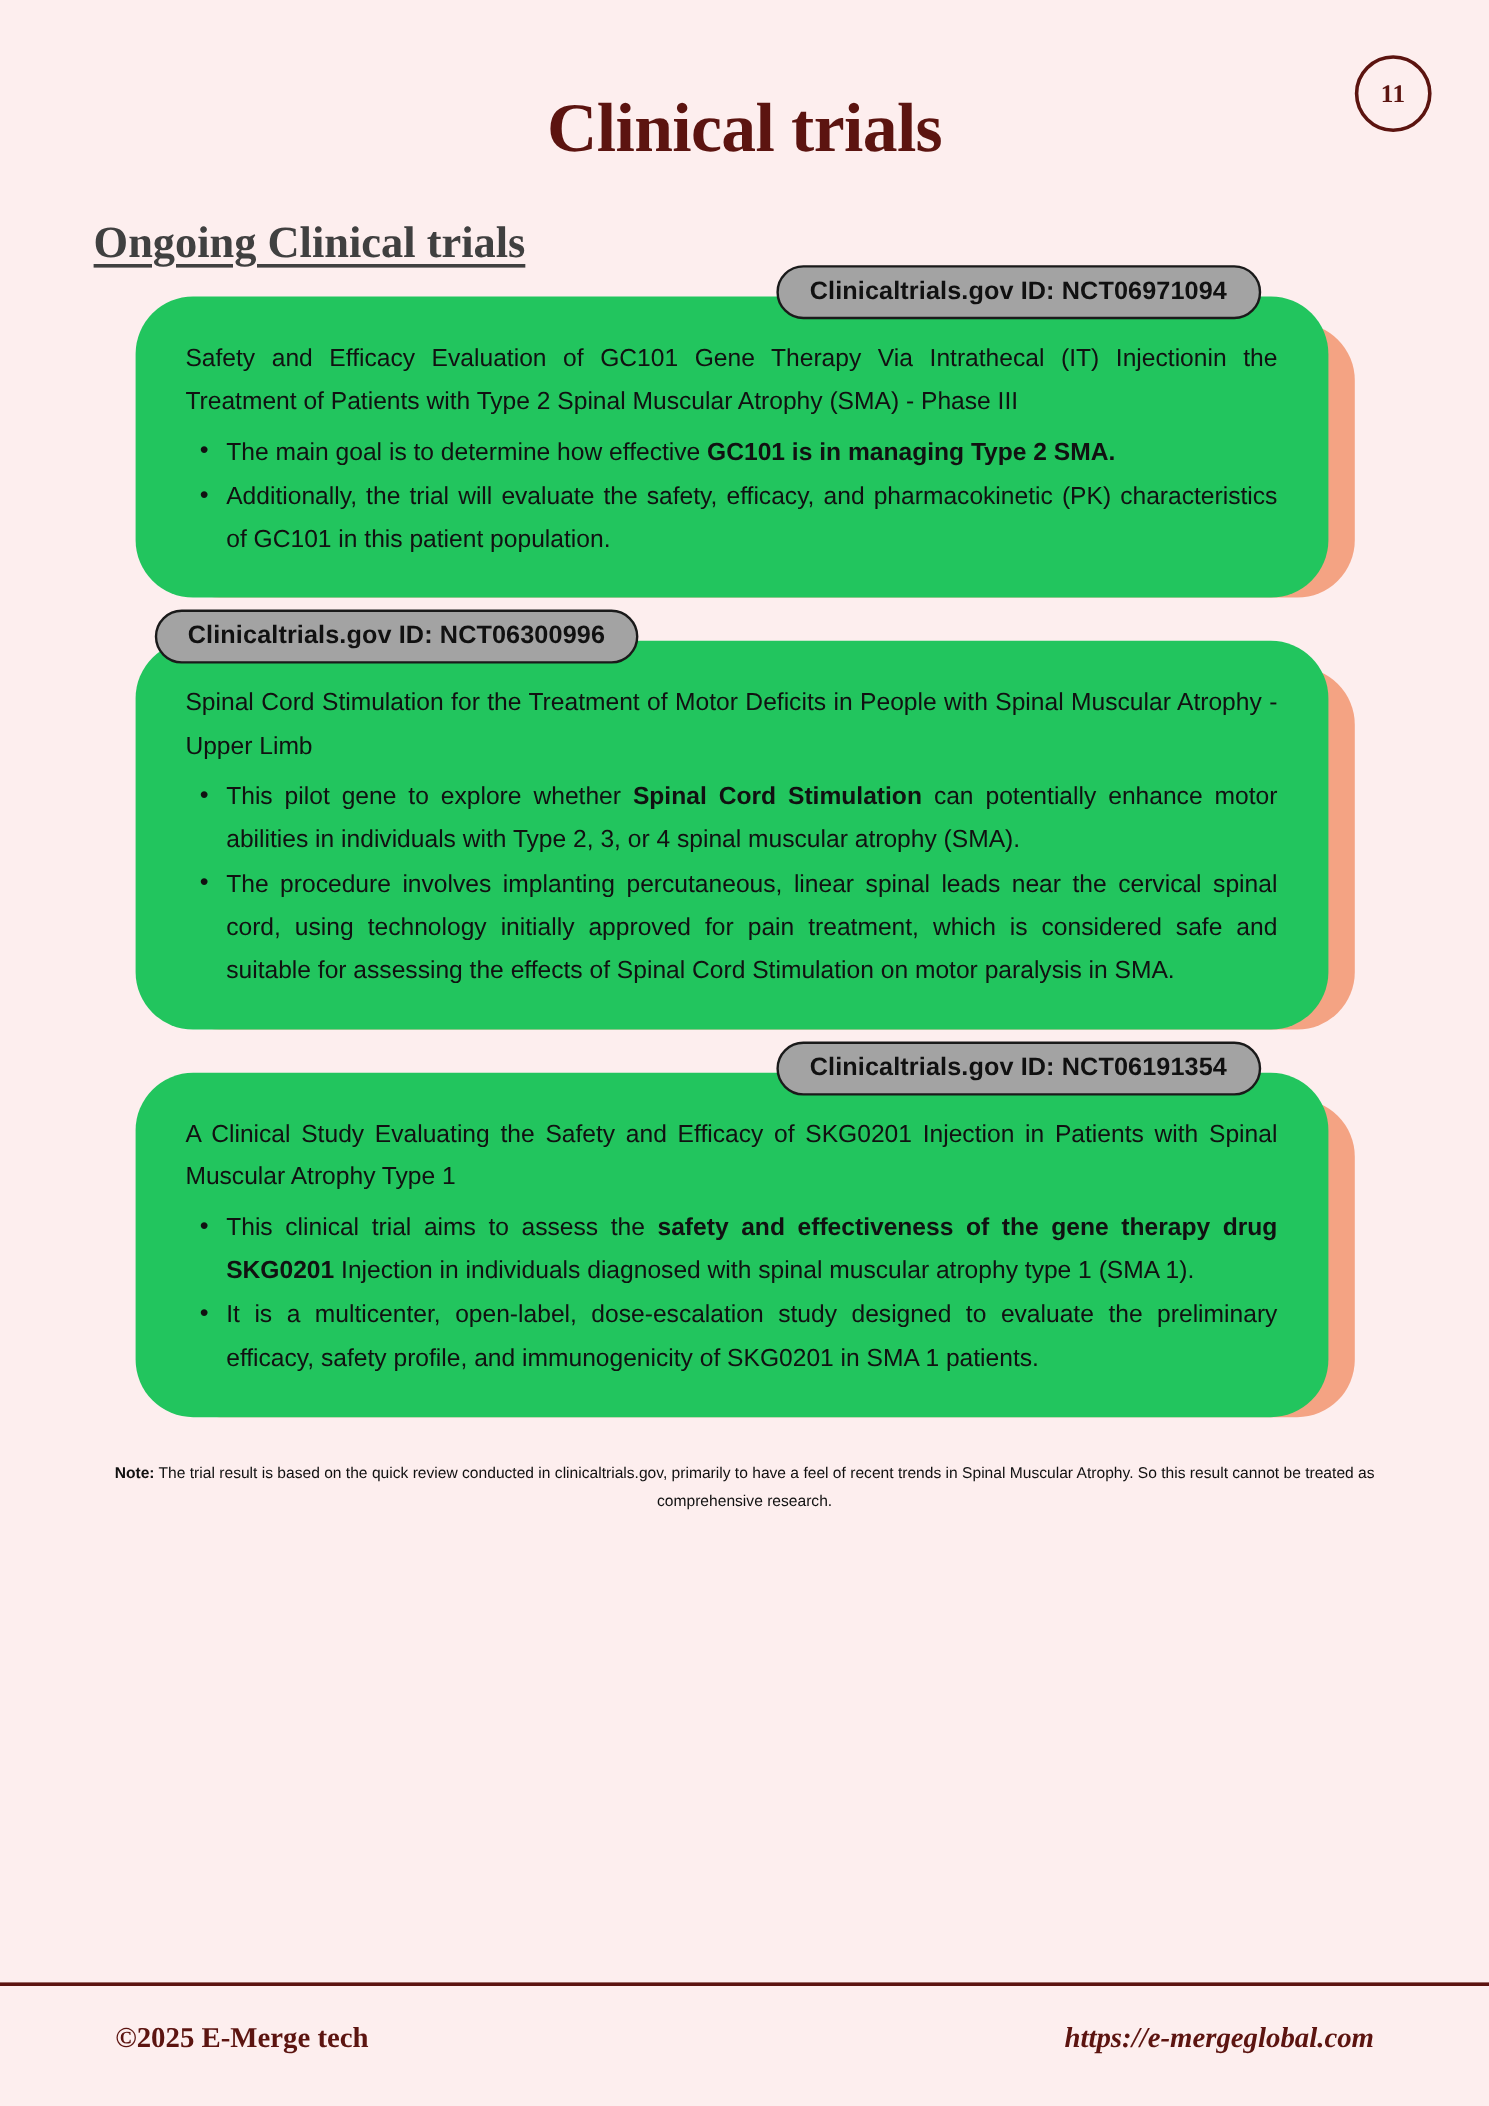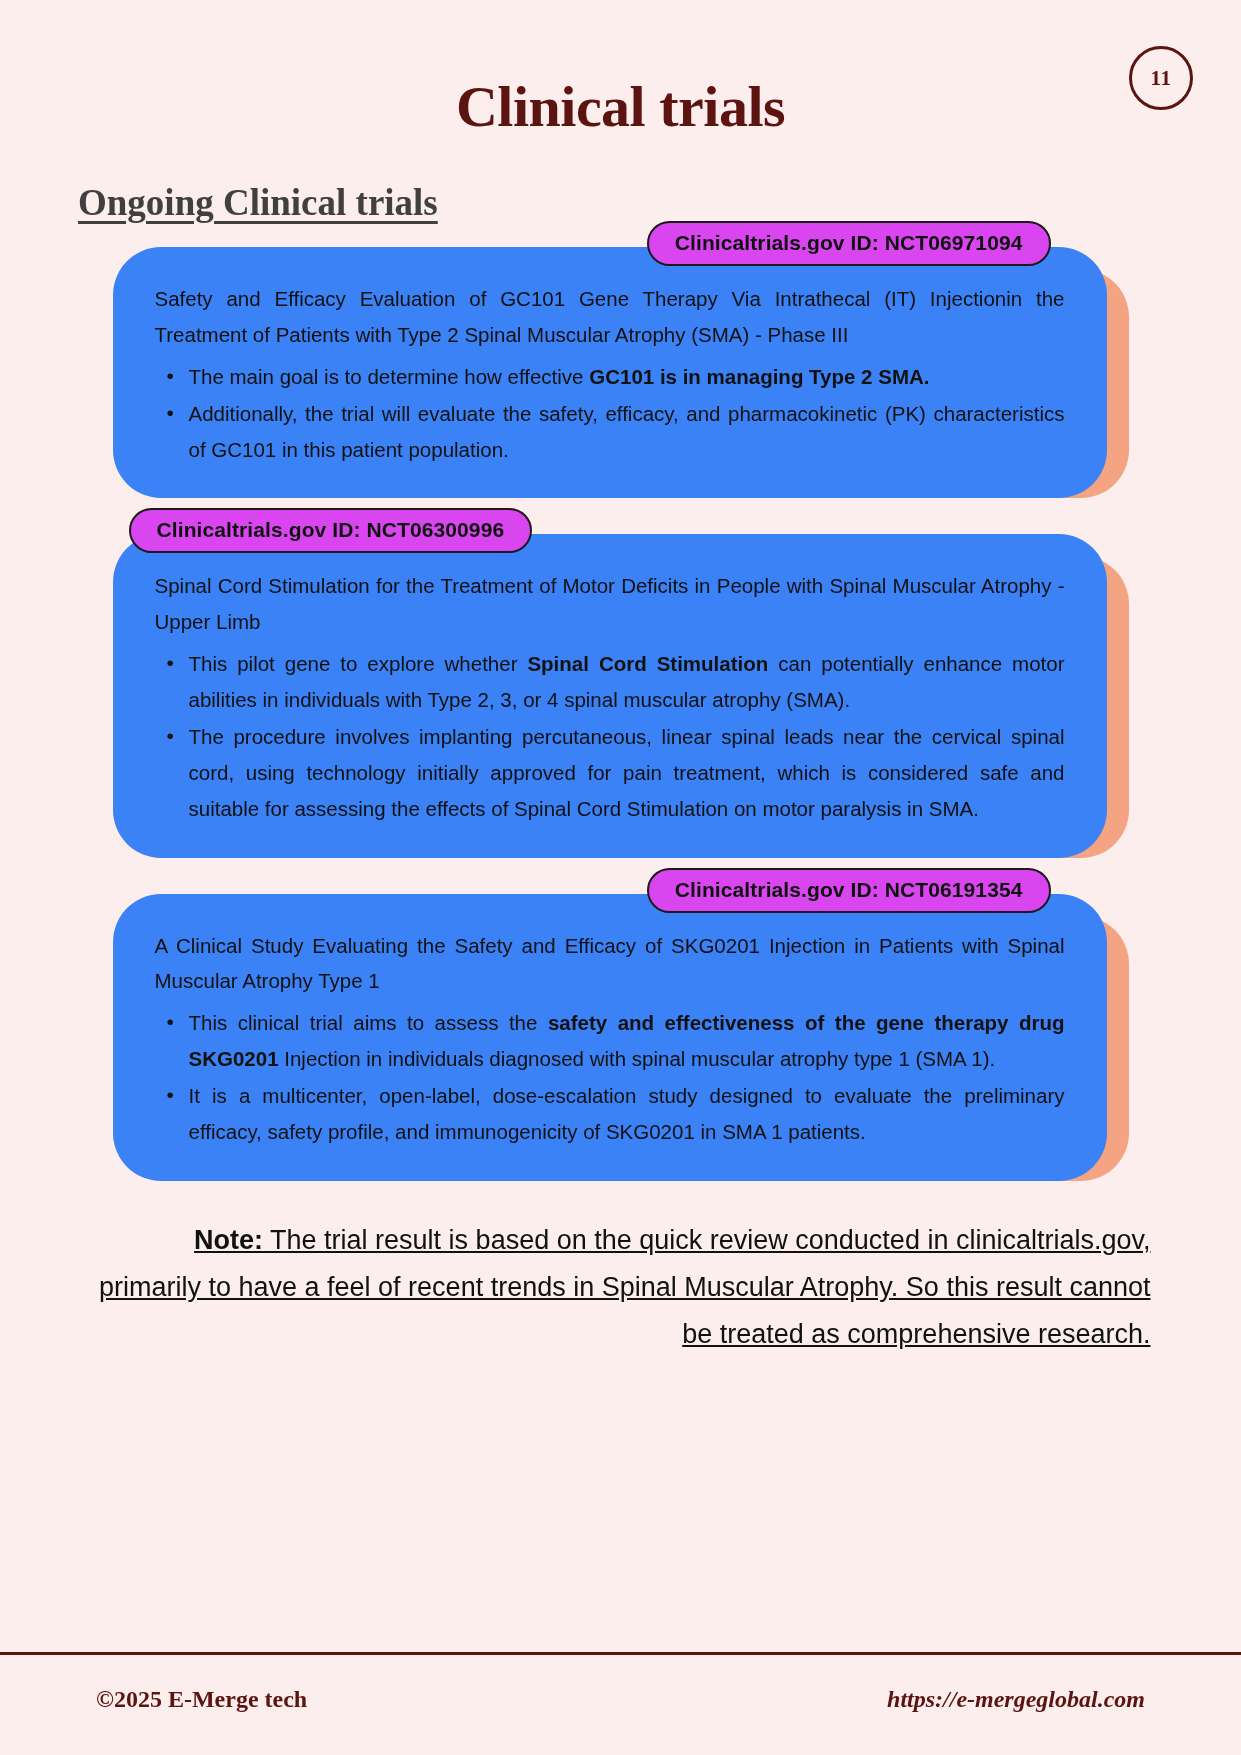--- a/index.html
+++ b/index.html
@@ -72,21 +72,21 @@
     position: absolute;
     left: 22px;
     top: 22px;
     right: 0;
     bottom: 0;
     background: #f4a383;
     border-radius: 48px;
   }
   .card {
     position: relative;
-    background: #3b82f6;
+    background: #22c55e;
     border-radius: 48px;
     margin-right: 22px;
     margin-bottom: 22px;
     padding: 34px 42px 30px 42px;
     box-sizing: border-box;
   }
   .card-title {
     font-size: 20.5px;
     color: #111;
     line-height: 1.75;
@@ -113,42 +113,41 @@
     top: -1px;
     font-size: 21px;
     color: #111;
   }
   .card li b, .card-title b { font-weight: 700; }
 
   
   .pill {
     position: absolute;
     z-index: 5;
-    background: #d946ef;
+    background: #a3a3a3;
     border: 2.5px solid #1a1a1a;
     border-radius: 30px;
     padding: 8px 26px 9px 26px;
     font-size: 21px;
     font-weight: 700;
     color: #111;
     white-space: nowrap;
     letter-spacing: .1px;
   }
   .pill.right { right: 78px; top: -26px; }
   .pill.left  { left: 16px;  top: -26px; }
 
   
   .note {
     margin: 10px auto 0 auto;
     width: 1060px;
-    font-size: 27px;
+    font-size: 13px;
     line-height: 1.75;
     color: #111;
-    text-align: right;
-    text-decoration: underline;
+    text-align: center;
   }
   .note b { font-weight: 700; }
 
   
   .footer-rule {
     position: absolute;
     left: 0;
     right: 0;
     bottom: 100px;
     height: 3px;

